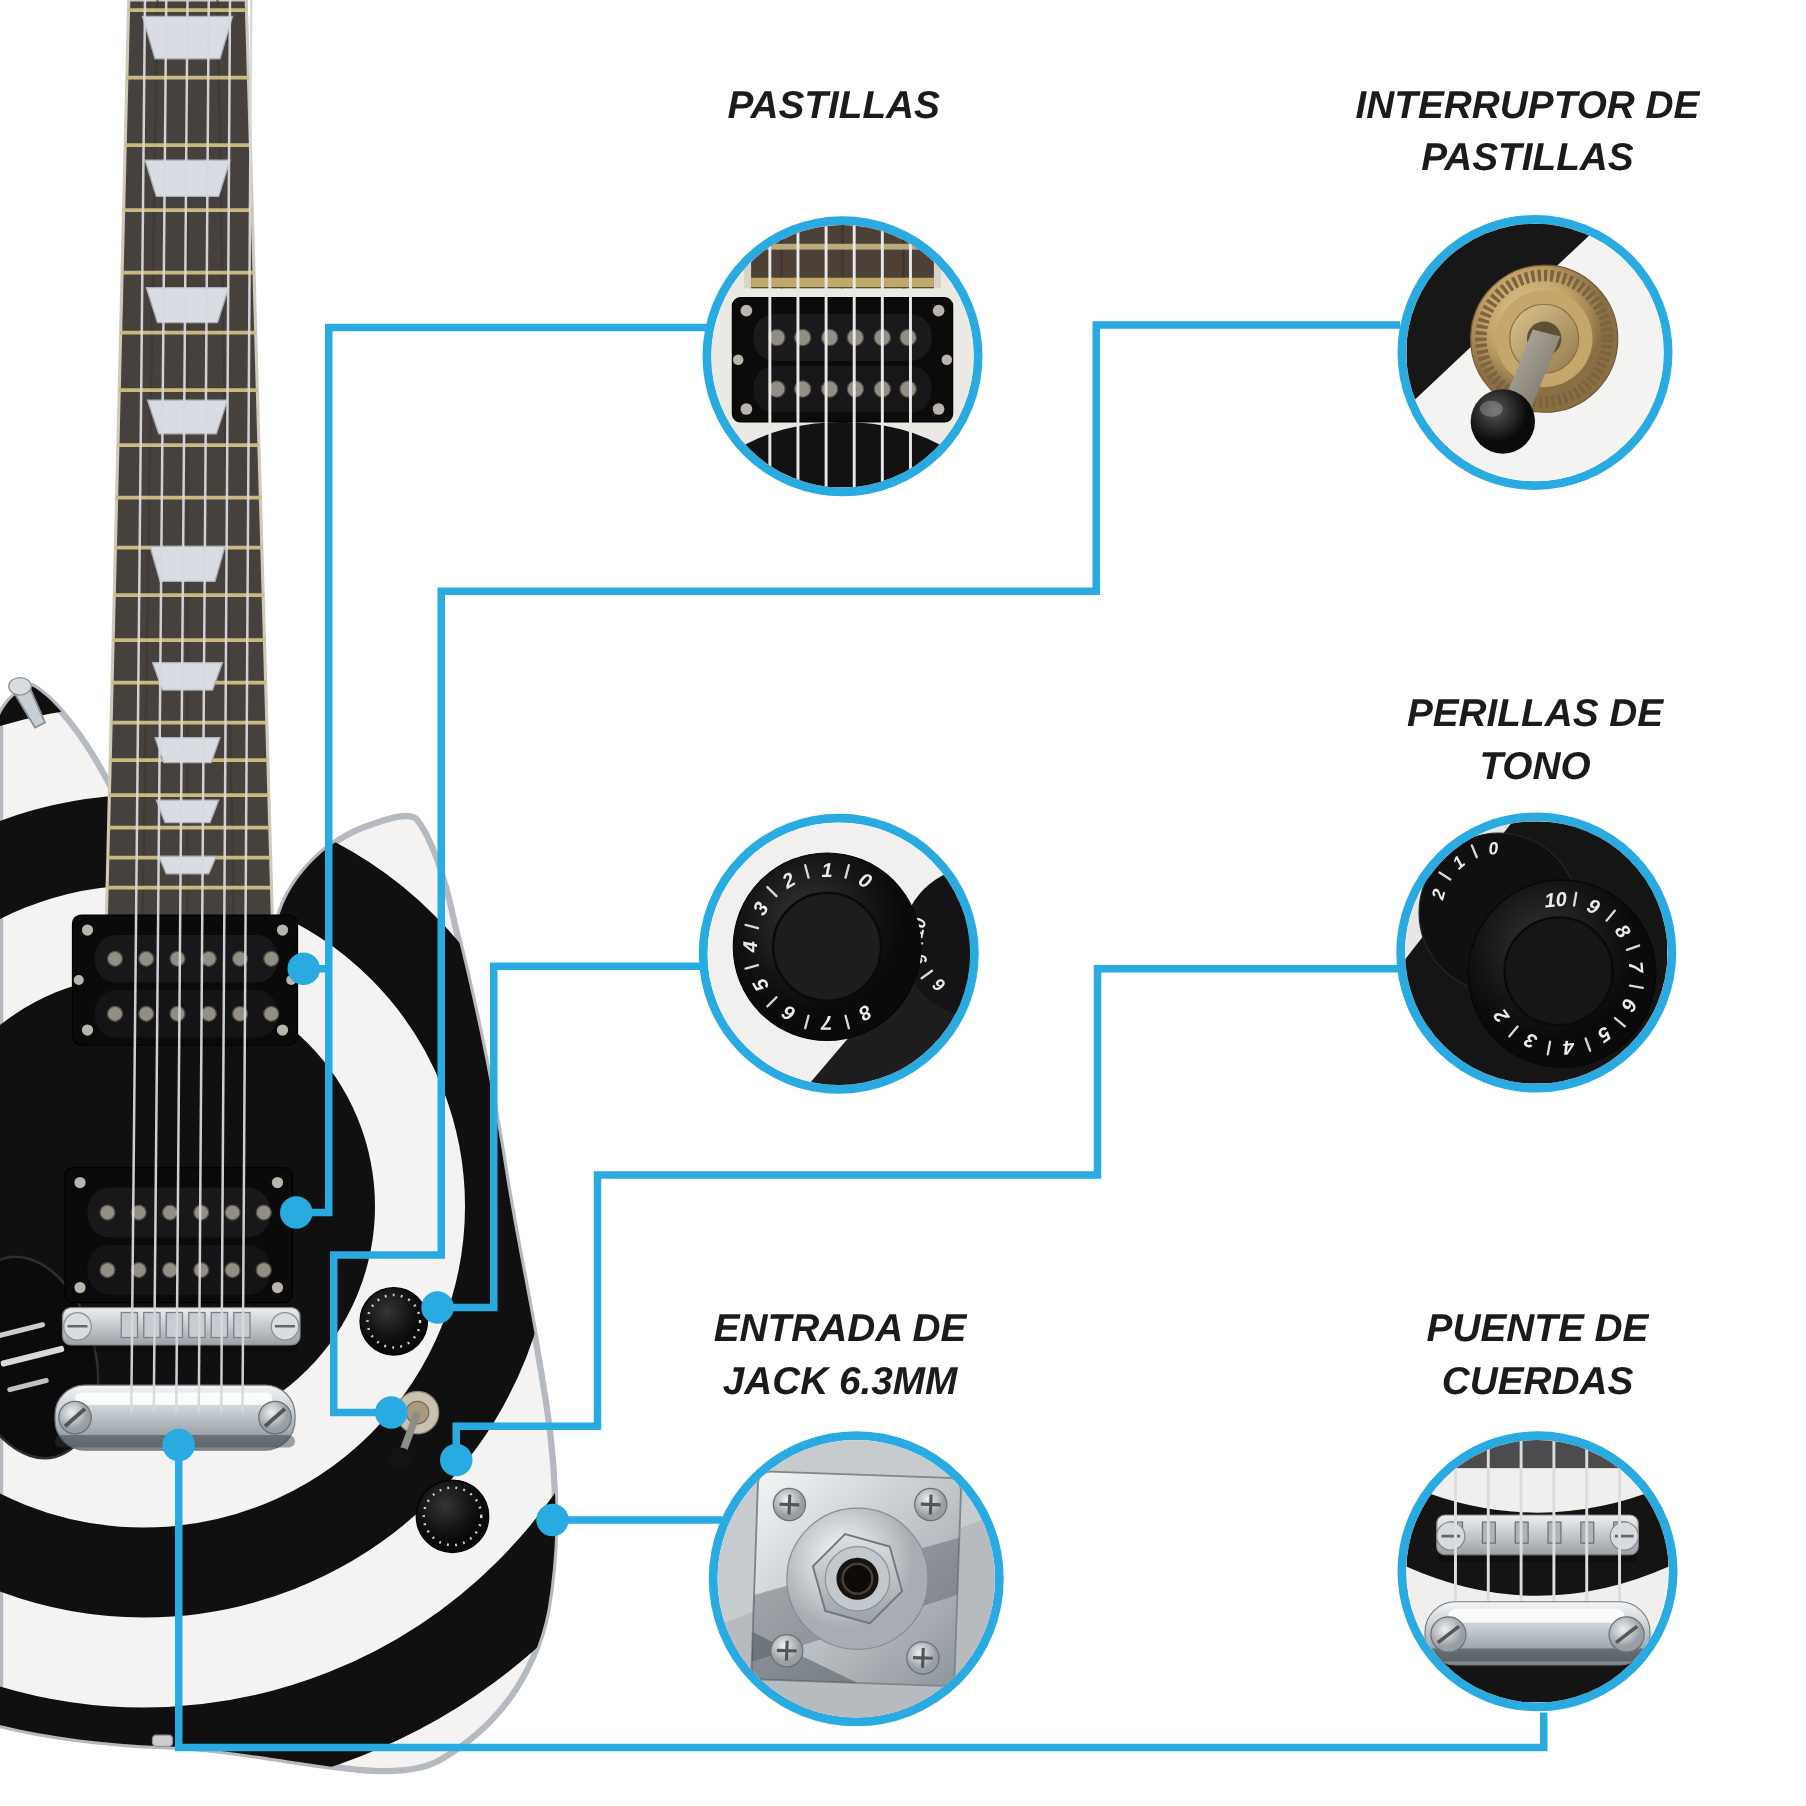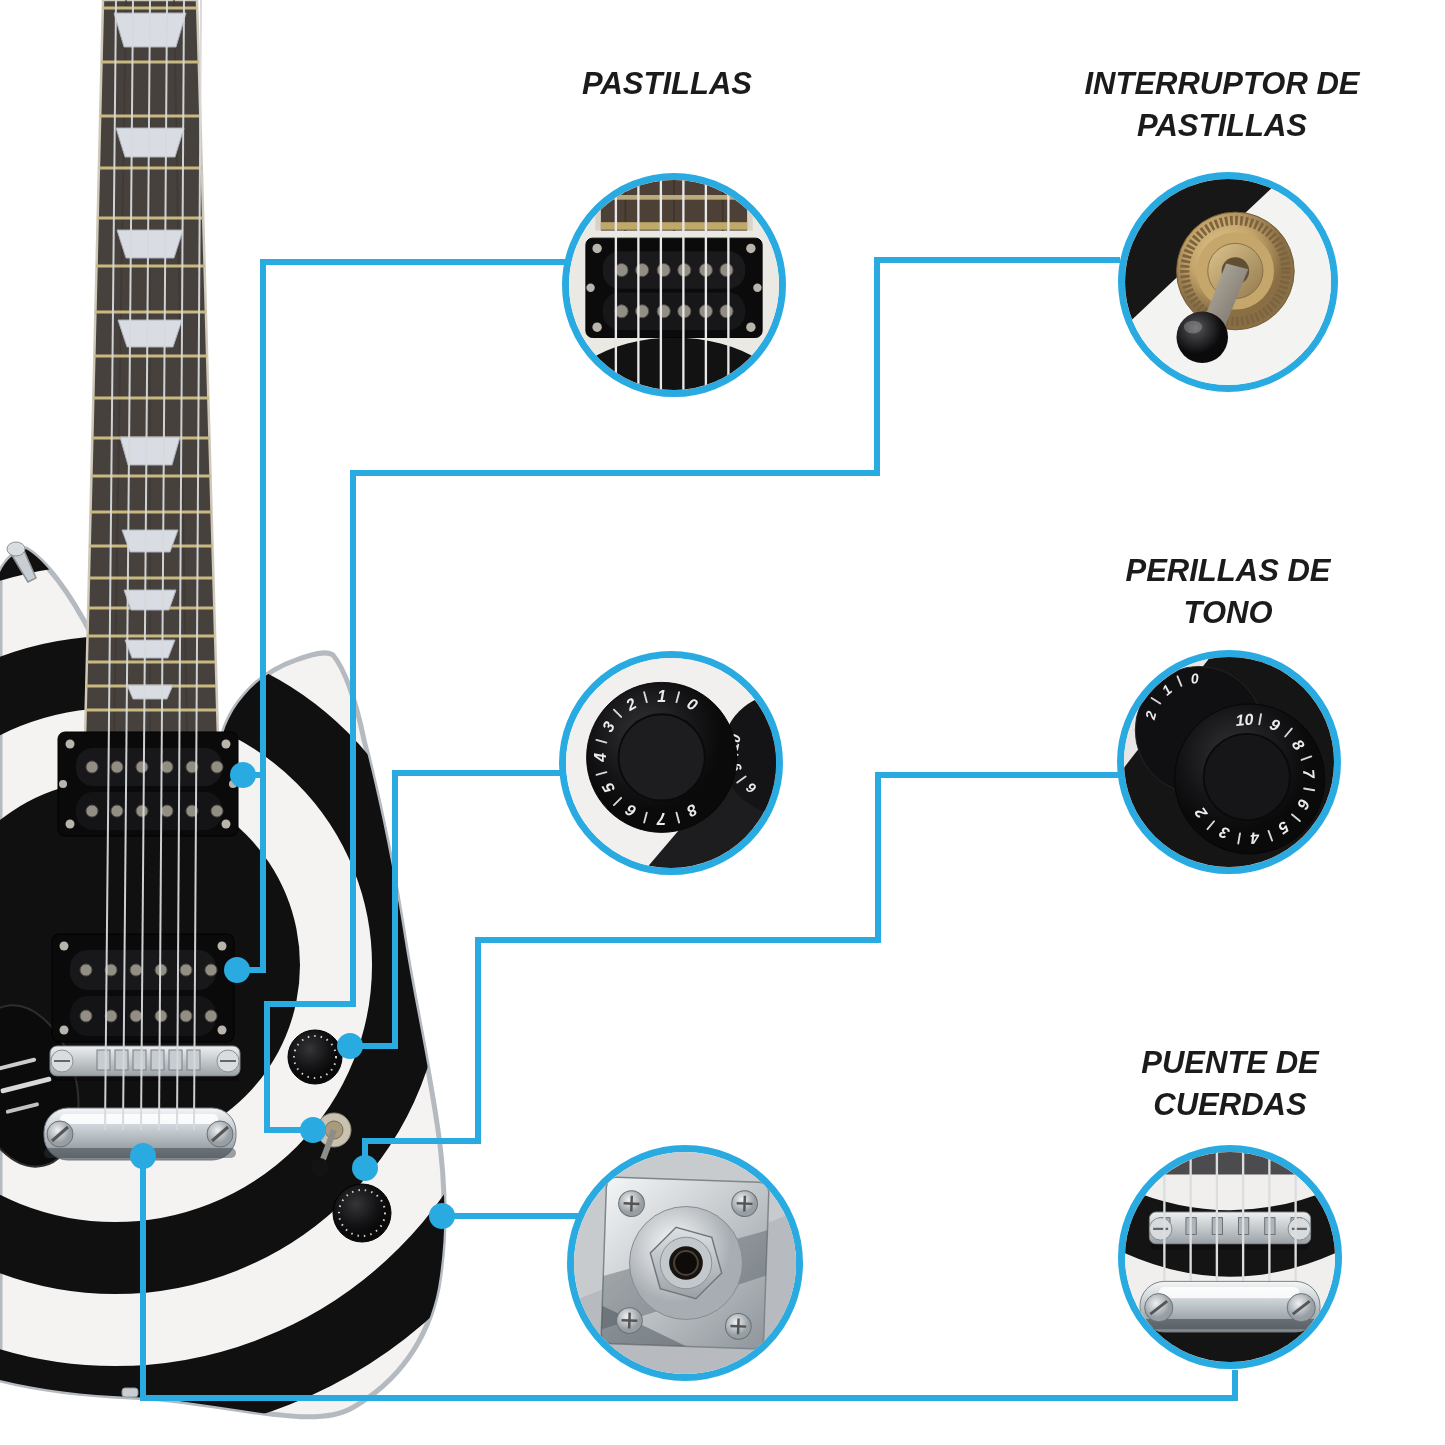--- a/index.html
+++ b/index.html
@@ -281,20 +281,22 @@
     <circle cx="365" cy="1168" r="13"></circle>
     <circle cx="442" cy="1216" r="13"></circle>
     <circle cx="143" cy="1156" r="13"></circle>
   </svg>
 
   <div class="lbl" id="lbl-0">PASTILLAS</div>
   <div class="lbl" id="lbl-1">INTERRUPTOR DE
 PASTILLAS</div>
   <div class="lbl" id="lbl-3">PERILLAS DE
 TONO</div>
+  <div class="lbl" id="lbl-4">ENTRADA DE
+JACK 6.3MM</div>
   <div class="lbl" id="lbl-5">PUENTE DE
 CUERDAS</div>
 
   <div class="callout" id="c-pastillas">
     <svg viewBox="0 0 224 224">
       <rect width="224" height="224" fill="#ebe9e3"></rect>
       <ellipse cx="112" cy="252" rx="130" ry="84" fill="#121212"></ellipse>
       <rect x="28" y="0" width="6" height="54" fill="#d8d3c6"></rect>
         <rect x="190" y="0" width="6" height="54" fill="#d8d3c6"></rect>
       <rect x="34" y="0" width="156" height="54" fill="#4d4037"></rect>

